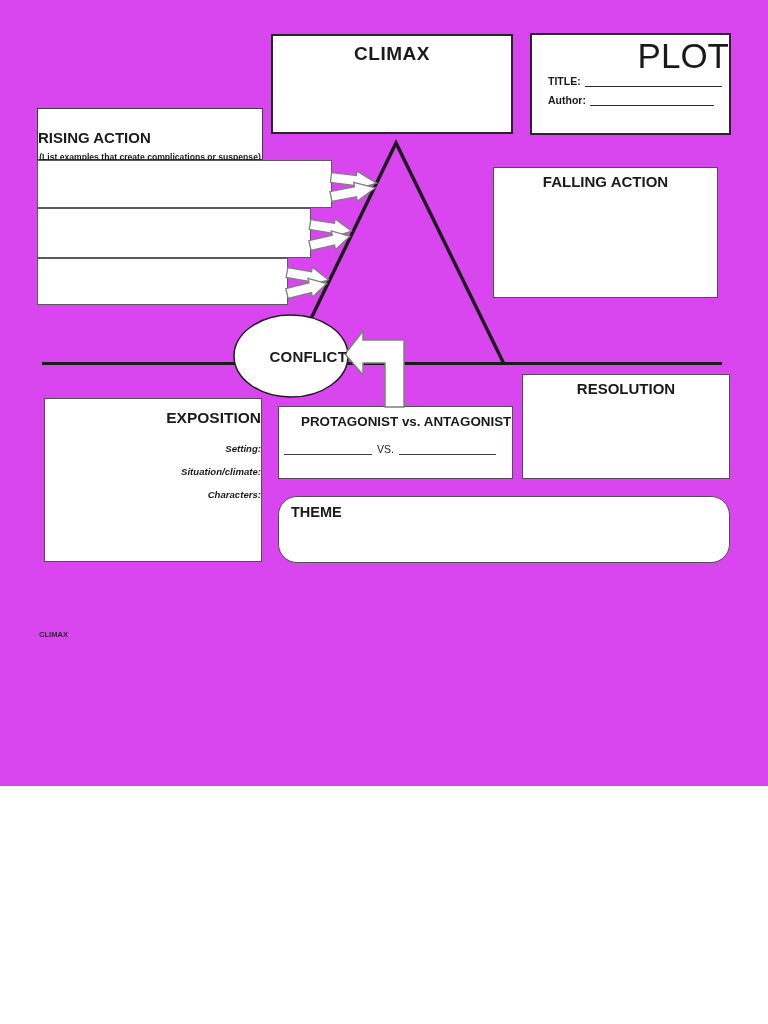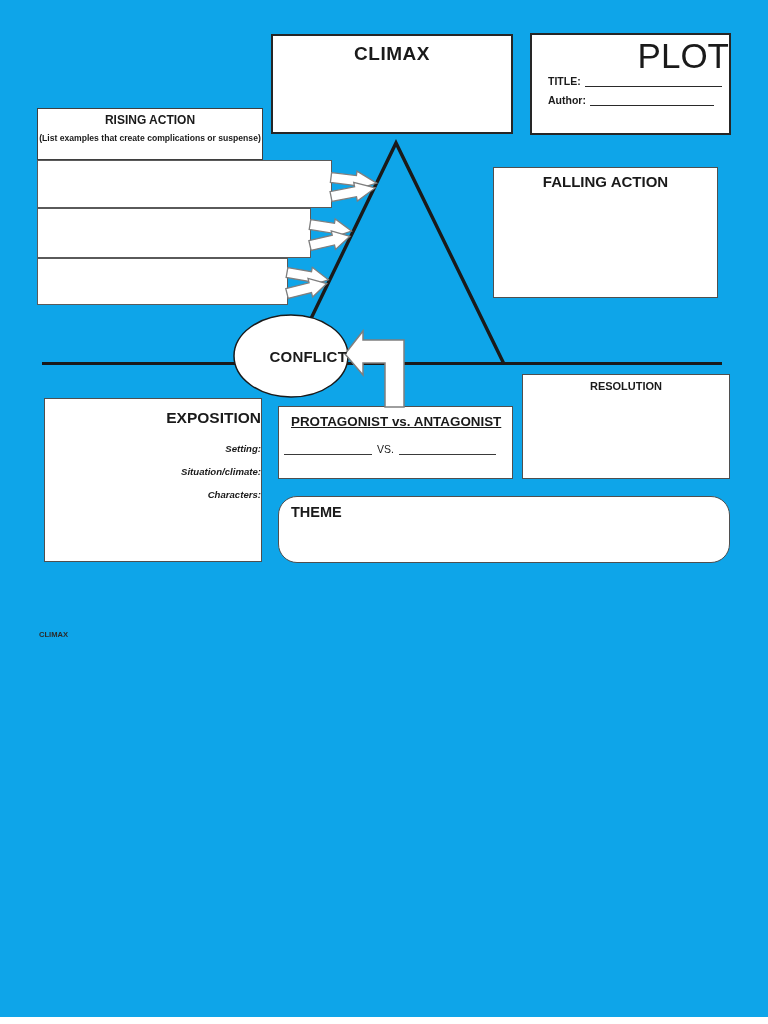--- a/index.html
+++ b/index.html
@@ -1,59 +1,59 @@
 <!DOCTYPE html>
 <html><head>
 <meta charset="utf-8">
 <style>
   html,body { margin:0; padding:0; }
   .page {
-    position:relative; width:768px; height:1017px; overflow:hidden;
-    background:#0ea5e9; font-family:"Liberation Sans", sans-serif; color:#1a1a1a;
+    position:relative; width:768px; height:786px; overflow:hidden;
+    background:#d946ef; font-family:"Liberation Sans", sans-serif; color:#1a1a1a;
   }
   .box { position:absolute; background:#ffffff; border:1.4px solid #4f4f4f; box-sizing:border-box; }
   .box.dark { border:2px solid #262626; }
 
   
   .climax-box { left:271px; top:34px; width:242px; height:100px; }
   .climax-box .title { font-size:19px; font-weight:bold; text-align:center; margin-top:7px; letter-spacing:0.5px; }
 
   
   .plot-box { left:530px; top:33px; width:201px; height:102px; }
   .plot-title { font-size:35px; font-weight:400; text-align:right; line-height:1.05; margin-top:3px; }
   .plot-field { margin:0 0 7px 16px; font-size:10.5px; font-weight:bold; display:flex; align-items:flex-end; }
   .fill-line { display:inline-block; border-bottom:1.2px solid #2a2a2a; height:10px; margin-left:4px; }
   .title-line { width:137px; }
   .author-line { width:124px; }
 
   
   .rising-header { left:37px; top:108px; width:226px; height:52px; border-color:#3f3f3f; }
-  .rising-title { font-size:12px; font-weight:bold; text-align:center; margin-top:4px; }
+  .rising-title { font-size:15px; font-weight:bold; text-align:left; margin-top:20px; }
   .rising-sub { font-size:8.6px; font-weight:600; text-align:center; margin-top:6px; }
   .example-1 { left:37px; top:160px; width:295px; height:48px; border-color:#5a5a5a; }
   .example-2 { left:37px; top:208px; width:274px; height:50px; border-color:#5a5a5a; }
   .example-3 { left:37px; top:258px; width:251px; height:47px; border-color:#5a5a5a; }
 
   
   .falling-box { left:493px; top:167px; width:225px; height:131px; }
   .falling-box .title { font-size:15px; font-weight:bold; text-align:center; margin-top:5px; }
 
   
   .resolution-box { left:522px; top:374px; width:208px; height:105px; }
-  .resolution-box .title { font-size:11px; font-weight:bold; text-align:center; margin-top:5px; }
+  .resolution-box .title { font-size:15px; font-weight:bold; text-align:center; margin-top:5px; }
 
   
   .exposition-box { left:44px; top:398px; width:218px; height:164px;text-align:right; }
   .exposition-box .title { font-size:15.5px; font-weight:bold; margin:10px 0 0 13px; }
   .exposition-fields { margin:16px 0 0 9px; }
   .exposition-field { font-size:9.6px; font-weight:600; margin-bottom:12px;font-style:italic; }
 
   
   .protagonist-box { left:278px; top:406px; width:235px; height:73px; }
-  .protagonist-box .title { font-size:13.4px; font-weight:bold; margin:7px 0 0 12px; white-space:nowrap;text-decoration:underline; }
+  .protagonist-box .title { font-size:13.4px; font-weight:bold; margin:7px 0 0 22px; white-space:nowrap; }
   .vs-row { margin-top:14px; display:flex; align-items:flex-end; justify-content:flex-start; padding-left:5px; font-size:10.5px; }
   .vs-line { display:inline-block; border-bottom:1.8px solid #3a3a3a; height:10px; }
   .vs-line.l1 { width:88px; margin-right:5px; }
   .vs-line.l2 { width:97px; margin-left:5px; }
 
   
   .theme-box { left:278px; top:496px; width:452px; height:67px;border-radius:19px; }
   .theme-box .title { font-size:14.5px; font-weight:bold; margin:7px 0 0 12px; }
 
   

